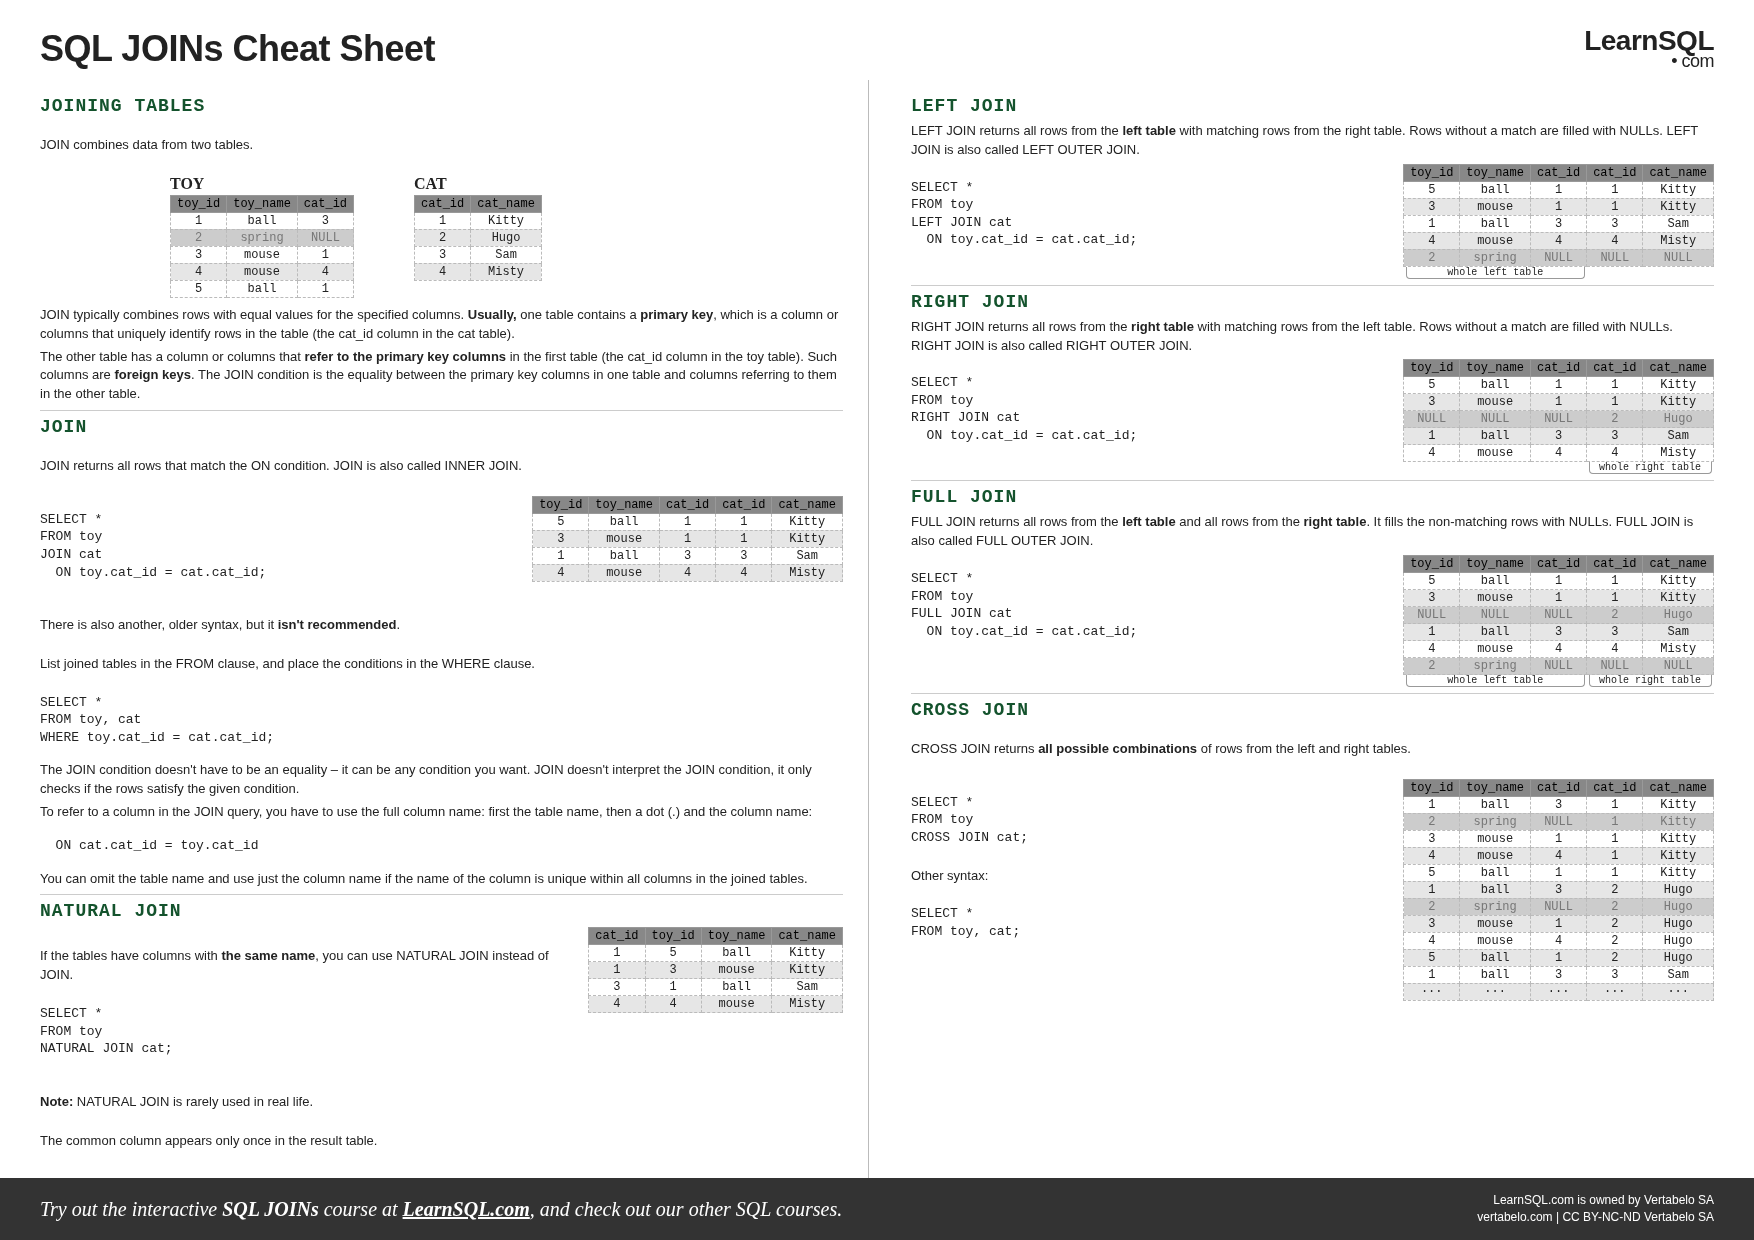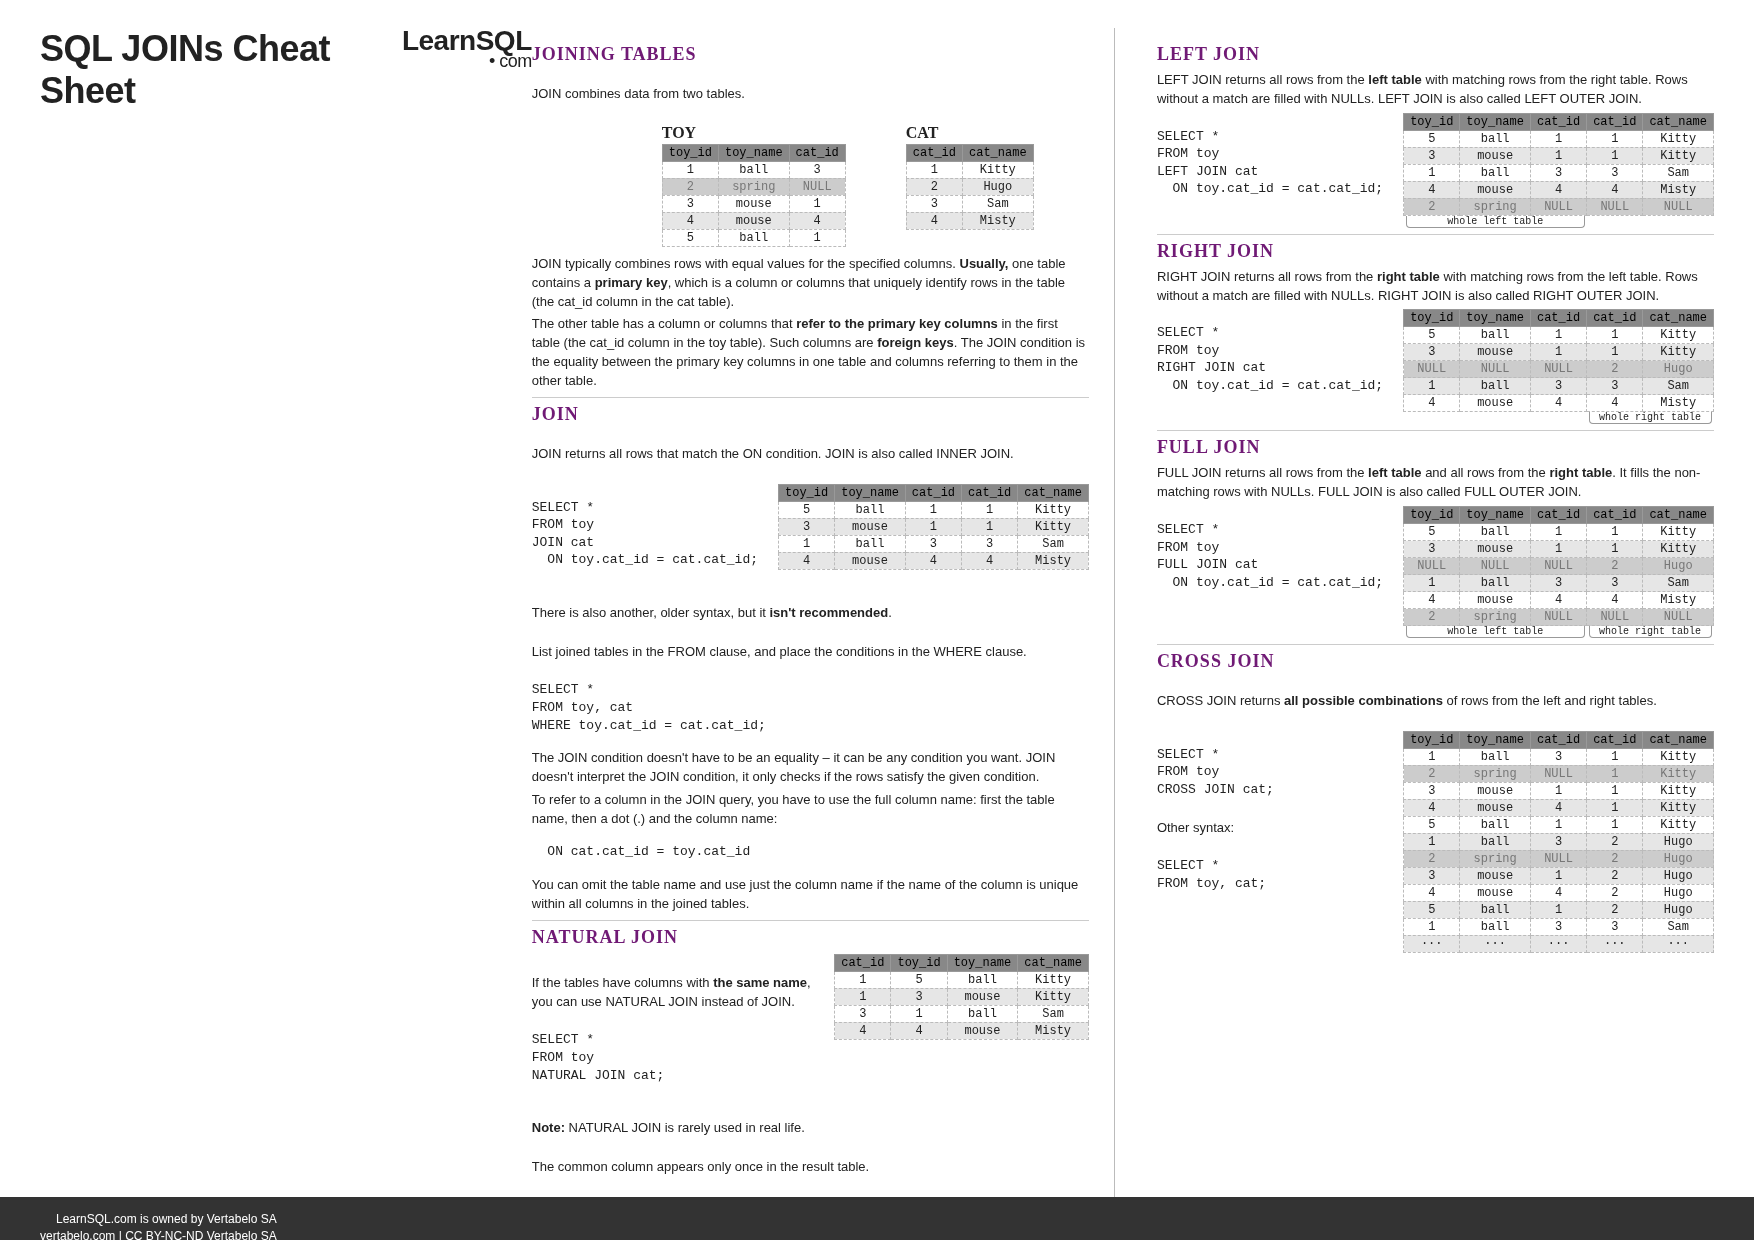--- a/index.html
+++ b/index.html
@@ -1,26 +1,26 @@
 <!DOCTYPE html>
 <html><head>
 <meta charset="utf-8">
 <style>
   * { box-sizing: border-box; margin: 0; padding: 0; }
   body { font-family: Arial, Helvetica, sans-serif; font-size: 13px; color: #222; background: #fff; width: 1754px; height: 1240px; display: flex; flex-direction: column; }
-  .page { padding: 28px 40px 0 40px; flex: 1; display: flex; flex-direction: row; }
+  .page { padding: 28px 40px 0 40px; flex: 1; display: flex; flex-direction: column; }
   .header { display: flex; justify-content: space-between; align-items: flex-start; margin-bottom: 10px; }
   h1 { font-size: 36px; font-weight: 800; letter-spacing: -0.5px; }
   .logo { text-align: right; font-weight: 800; font-size: 28px; letter-spacing: -0.5px; line-height: 0.9; }
   .logo .sub { font-size: 18px; font-weight: 400; }
   .cols { display: flex; gap: 30px; flex: 1; }
   .col { flex: 1; padding-top: 10px; }
   .col.left { border-right: 1px solid #bbb; padding-right: 25px; }
   .col.right { padding-left: 12px; }
-  h2 { font-family: Liberation Serif, serif; font-weight: 700; font-size: 18px; color: #701a75; letter-spacing: 1px; margin: 6px 0 6px 0; border-top: 1px solid #ccc; padding-top: 6px; }
+  h2 { font-family: Liberation Mono, monospace; font-weight: 700; font-size: 18px; color: #14532d; letter-spacing: 1px; margin: 6px 0 6px 0; border-top: 1px solid #ccc; padding-top: 6px; }
   h2.first { border-top: none; padding-top: 0; }
   p { font-size: 13px; line-height: 1.45; margin: 4px 0; }
   p.tight { margin: 20px 0; }
   .code { font-family: 'Courier New', monospace; font-size: 13px; white-space: pre; line-height: 1.35; margin: 15px 0; }
   .row { display: flex; gap: 20px; align-items: flex-start; margin: 4px 0; }
   .row .codecol { flex: 1 1 300px; }
   .row .tablecol { flex: 0 0 auto; }
   table.data { border-collapse: collapse; font-family: 'Courier New', monospace; font-size: 12px; }
   table.data th { background: #888; color: #000000; font-weight: normal; padding: 1px 6px; text-align: center; border: 1px solid #999; }
   table.data td { padding: 1px 6px; text-align: center; border: 1px dashed #bbb; }
@@ -541,17 +541,20 @@
                 </tr>
               </tbody>
             </table>
           </div>
       </div>
     </div>
   </div>
 </div>
 
 <div class="footer">
+  <div class="left">
+    <span>Try out the interactive </span><b>SQL JOINs</b><span> course at </span><b><u>LearnSQL.com</u></b><span>, and check out our other SQL courses.</span>
+  </div>
   <div class="right">
     <div>LearnSQL.com is owned by Vertabelo SA</div>
     <div>vertabelo.com | CC BY-NC-ND Vertabelo SA</div>
   </div>
 </div>
 
 </body></html>

